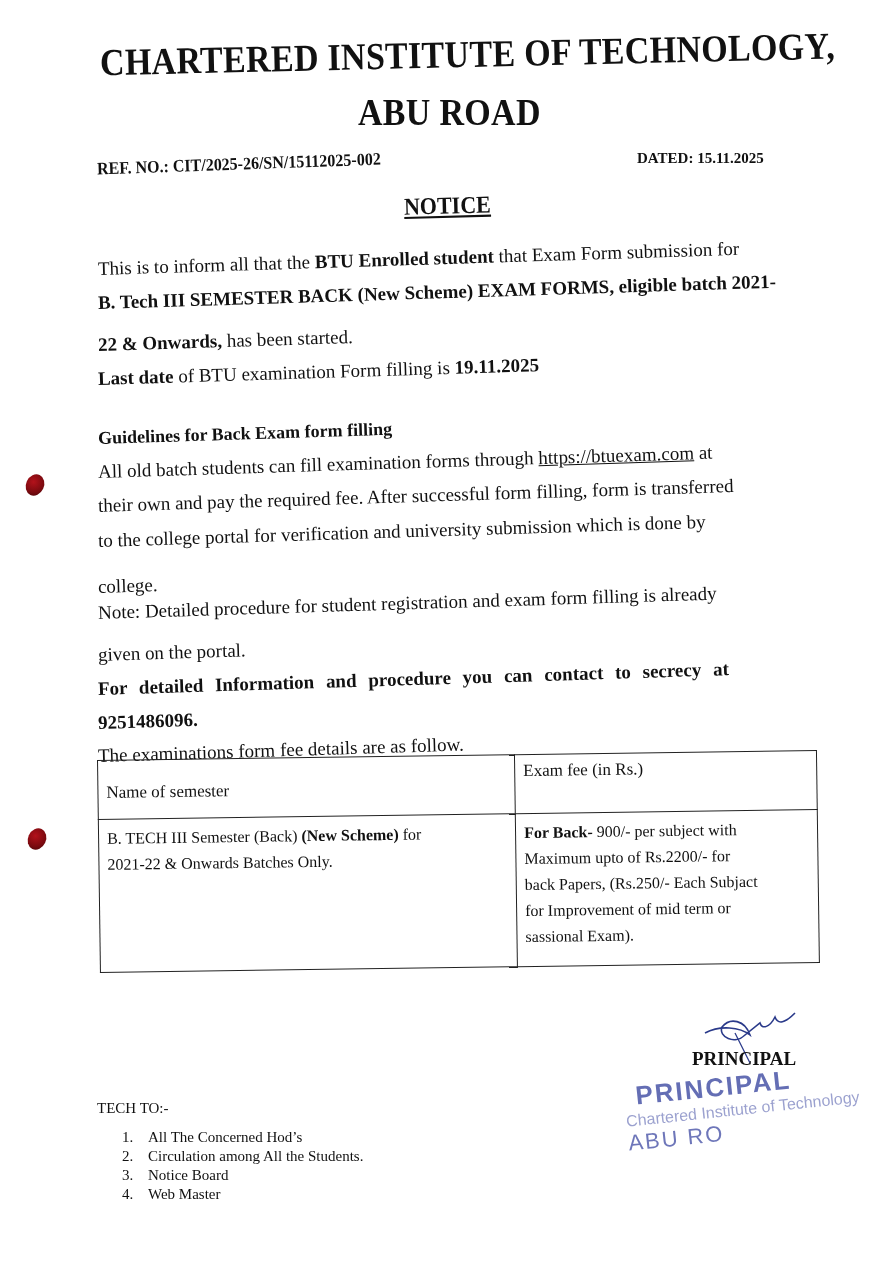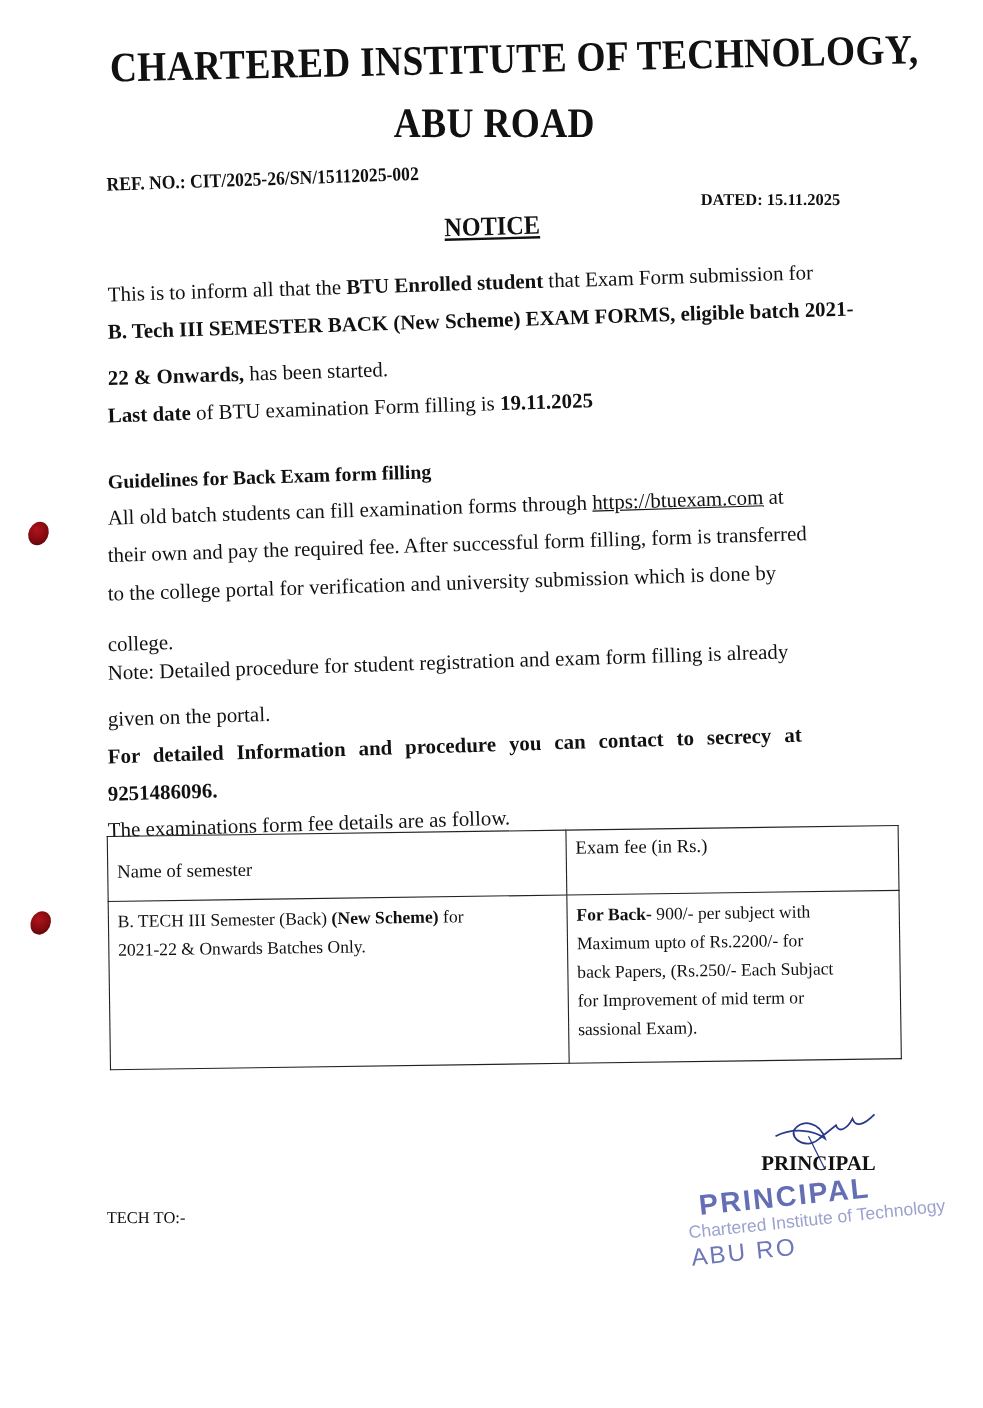--- a/index.html
+++ b/index.html
@@ -10,21 +10,21 @@
     }
     .page { position: absolute; left: 0; top: 0; width: 894px; height: 1280px; }
     .abs { position: absolute; white-space: nowrap; }
     .title {
       font-family: "Liberation Serif", serif; font-weight: bold;
       font-size: 34px; letter-spacing: 0.3px; transform-origin: left center;
     }
     .title1 { left: 100px; top: 44px; transform: rotate(-1.3deg) scaleY(1.12); }
     .title2 { left: 358px; top: 94px; transform: scaleY(1.12); }
     .ref { left: 97px; top: 160px; font-family: "Liberation Serif", serif; font-weight: bold; font-size: 16px; transform: rotate(-2deg) scaleY(1.1); transform-origin: left center; }
-    .dated { left: 637px; top: 150px; font-family: "Liberation Serif", serif; font-weight: bold; font-size: 15px; margin-top: 24px; }
+    .dated { left: 637px; top: 150px; font-family: "Liberation Serif", serif; font-weight: bold; font-size: 15px; }
     .notice { left: 404px; top: 194px; font-family: "Liberation Serif", serif; font-weight: bold; font-size: 22px; text-decoration: underline; transform: rotate(-1.5deg) scaleY(1.1); transform-origin: left center; }
     .line { font-family: "Liberation Serif", serif; font-size: 19px; transform-origin: left center; transform: rotate(-1.8deg); }
     .line b { font-weight: bold; }
     .link { text-decoration: underline; }
     .heading-g { font-weight: bold; font-size: 18px; }
     .dot {
       position: absolute; width: 18px; height: 22px; border-radius: 50%;
       background: radial-gradient(circle at 35% 40%, #b3121b 0%, #7a0a0f 60%, #3b0508 100%);
       transform: rotate(25deg);
     }
@@ -123,14 +123,20 @@
   </svg>
   <div class="abs principal">PRINCIPAL</div>
 
   <div class="stamp">
     <div class="s1" style="margin-left:12px;">PRINCIPAL</div>
     <div class="s2">Chartered Institute of Technology</div>
     <div class="s3">ABU RO</div>
   </div>
 
   <div class="abs copy">TECH TO:-</div>
+  <div class="copy-list">
+    <div><span class="num">1.</span><span>All The Concerned  Hod’s</span></div>
+    <div><span class="num">2.</span><span>Circulation among All the Students.</span></div>
+    <div><span class="num">3.</span><span>Notice Board</span></div>
+    <div><span class="num">4.</span><span>Web Master</span></div>
+  </div>
 
 </div>
 
 </body></html>

